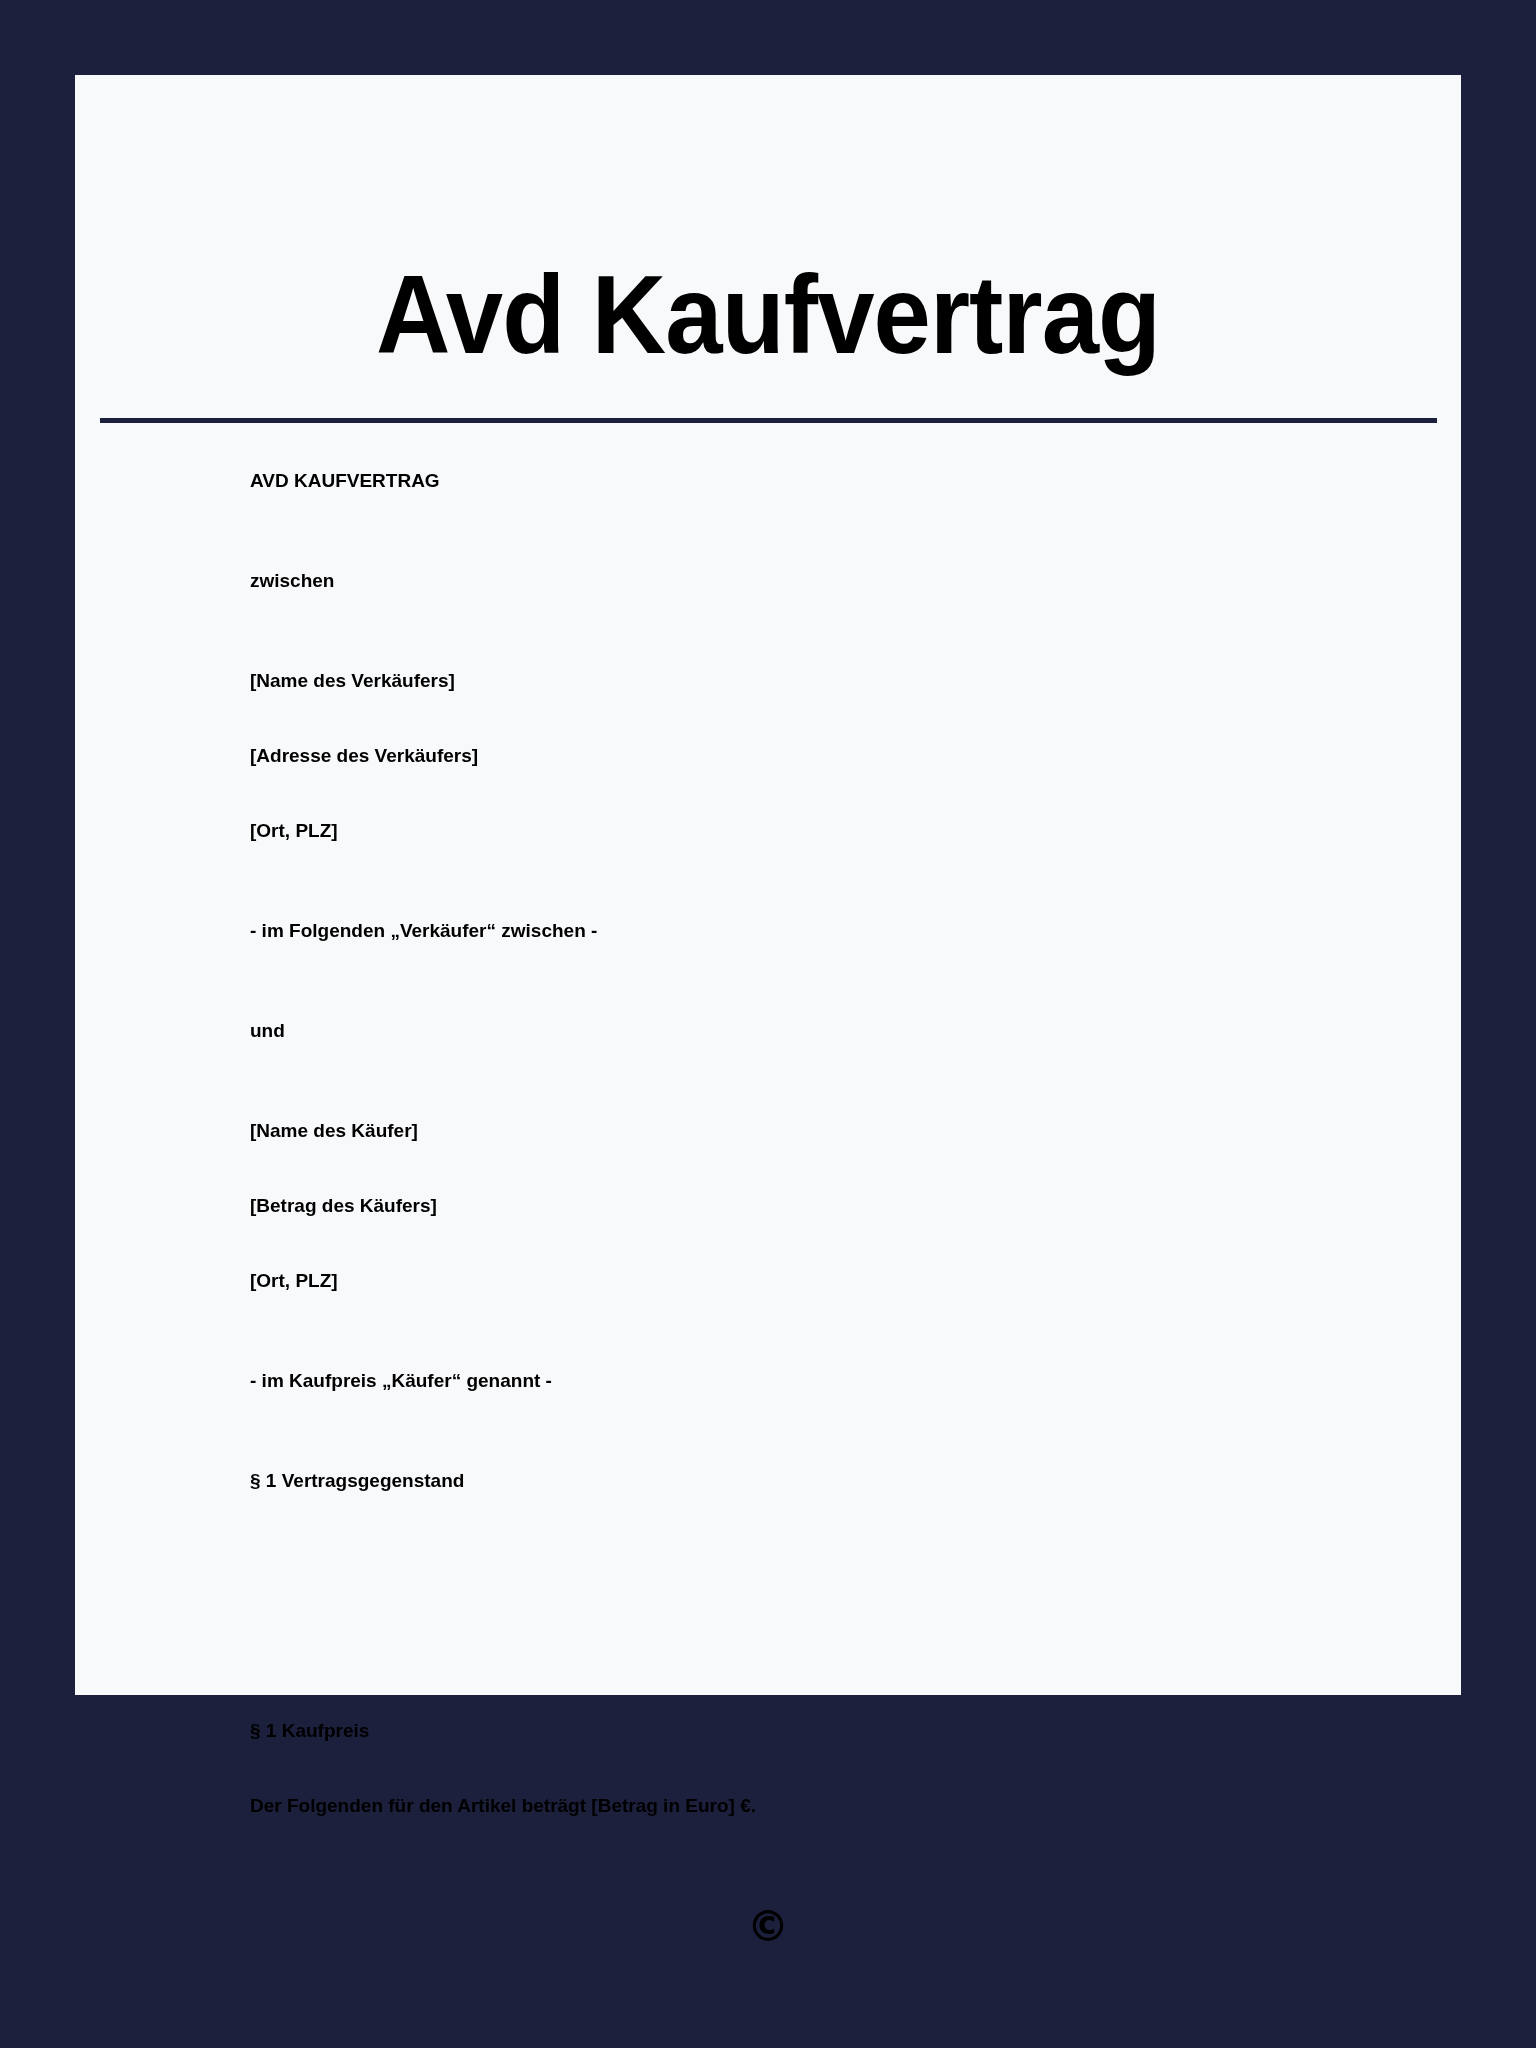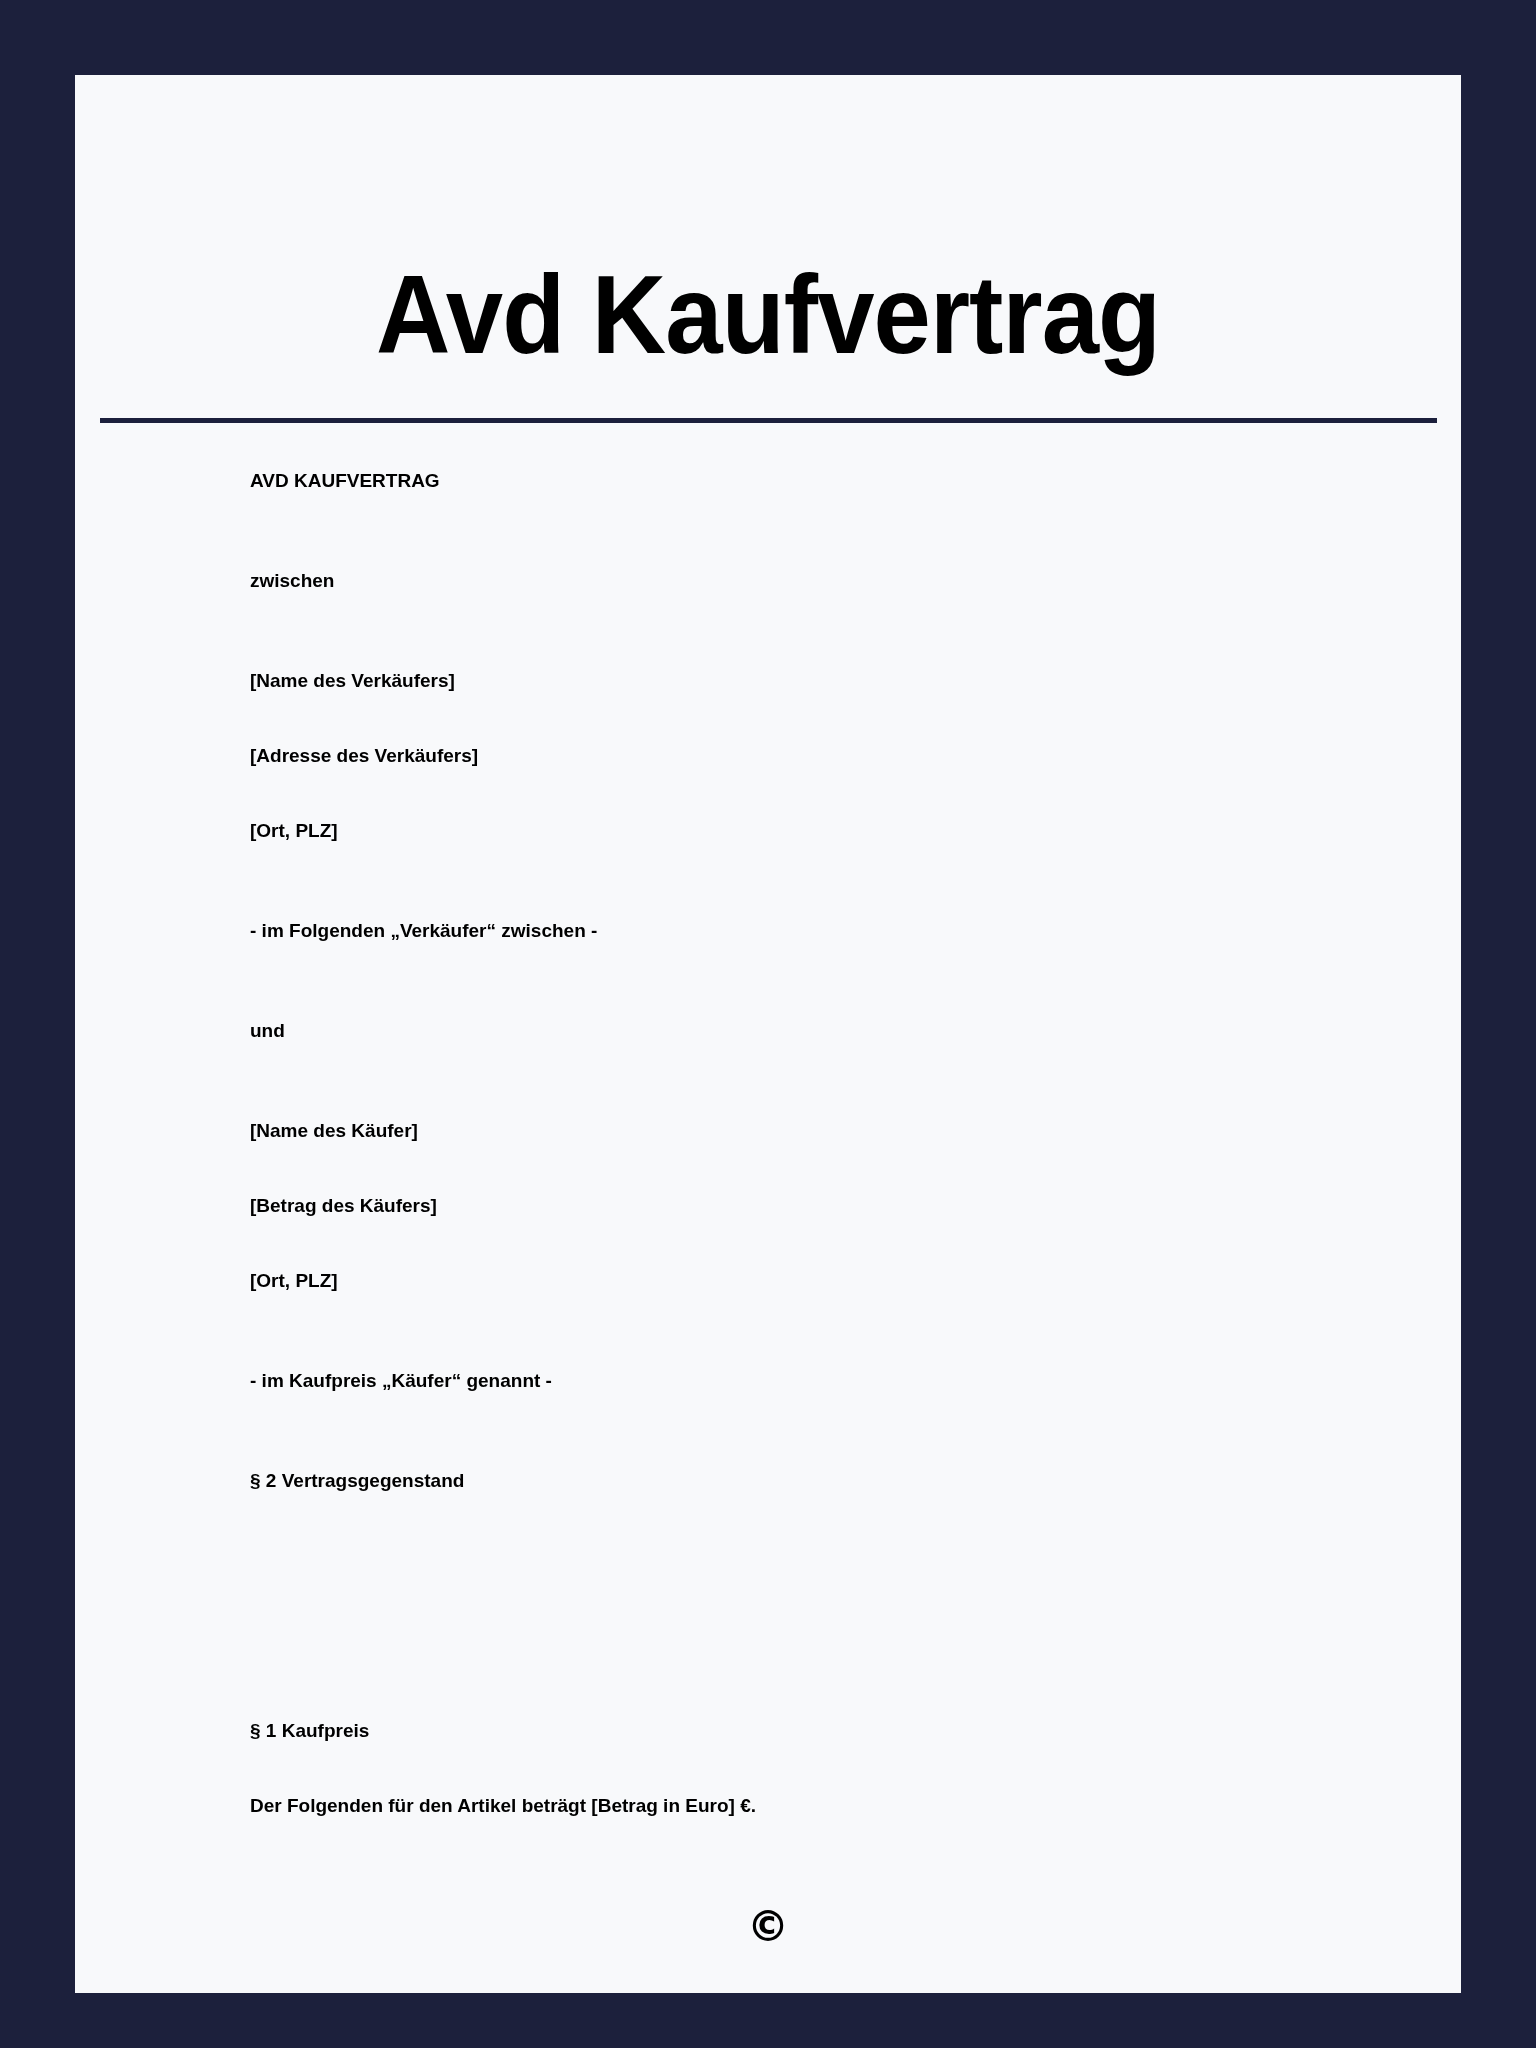--- a/index.html
+++ b/index.html
@@ -8,21 +8,21 @@
       width: 1536px;
       height: 2048px;
       background: #1c203c;
       overflow: hidden;
     }
     .page {
       position: absolute;
       left: 75px;
       top: 75px;
       width: 1386px;
-      height: 1918px;
+      height: 1620px;
       background: #f8f9fb;
     }
     .title {
       position: absolute;
       left: 0;
       top: 240px;
       width: 1386px;
       margin: 0;
       text-align: center;
       font-family: "Liberation Sans", sans-serif;
@@ -83,18 +83,18 @@
   <p class="line" style="top:506px">zwischen</p>
   <p class="line" style="top:606px">[Name des Verkäufers]</p>
   <p class="line" style="top:681px">[Adresse des Verkäufers]</p>
   <p class="line" style="top:756px">[Ort, PLZ]</p>
   <p class="line" style="top:856px">- im Folgenden „Verkäufer“ zwischen -</p>
   <p class="line" style="top:956px">und</p>
   <p class="line" style="top:1056px">[Name des Käufer]</p>
   <p class="line" style="top:1131px">[Betrag des Käufers]</p>
   <p class="line" style="top:1206px">[Ort, PLZ]</p>
   <p class="line" style="top:1306px">- im Kaufpreis „Käufer“ genannt -</p>
-  <p class="line" style="top:1406px">§ 2 Vertragsgegenstand</p>
+  <p class="line" style="top:1406px">§ 1 Vertragsgegenstand</p>
   <p class="line" style="top:1656px">§ 1 Kaufpreis</p>
   <p class="line" style="top:1731px">Der Folgenden für den Artikel beträgt [Betrag in Euro] €.</p>
 
   <div class="copyright">©</div>
 </div>
 
 </body></html>

